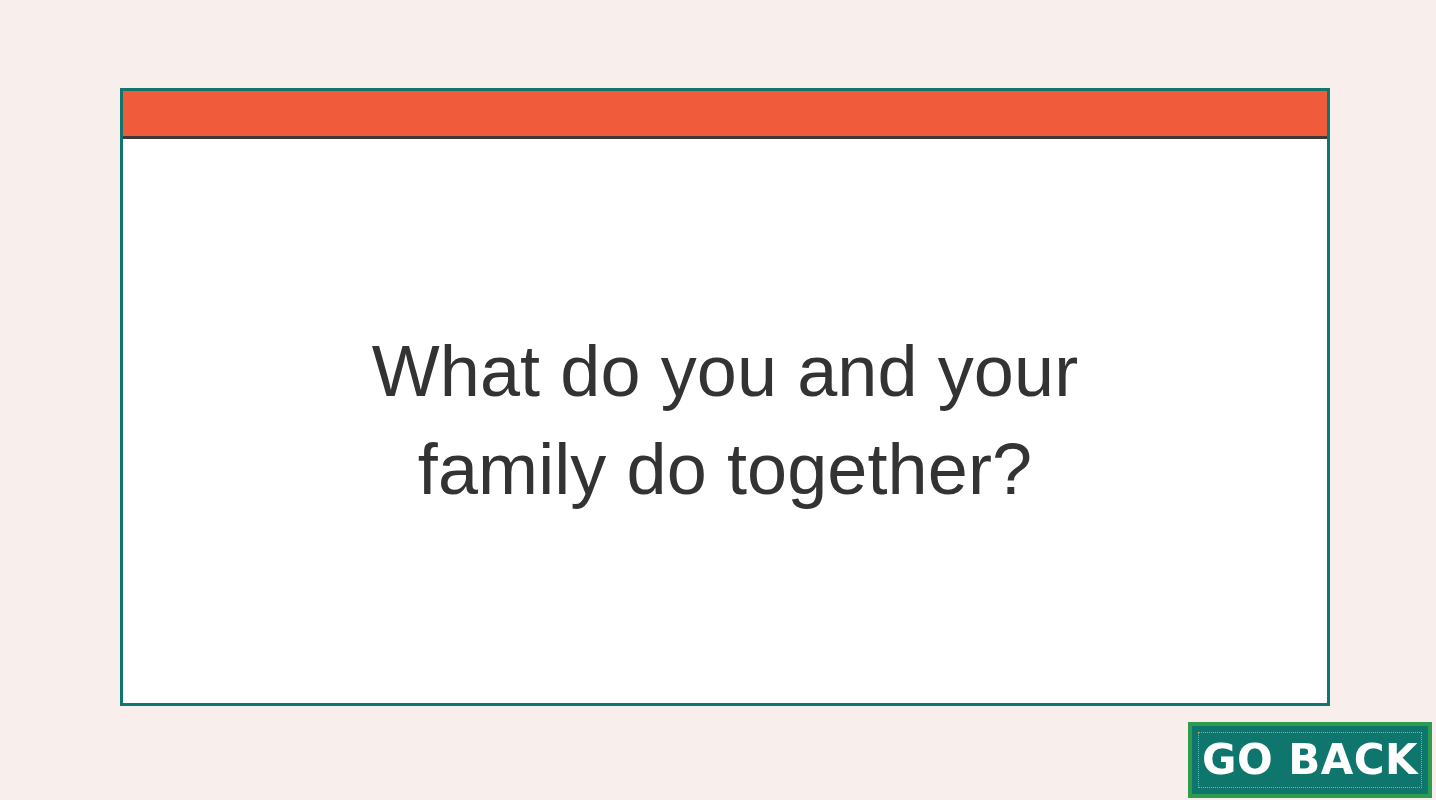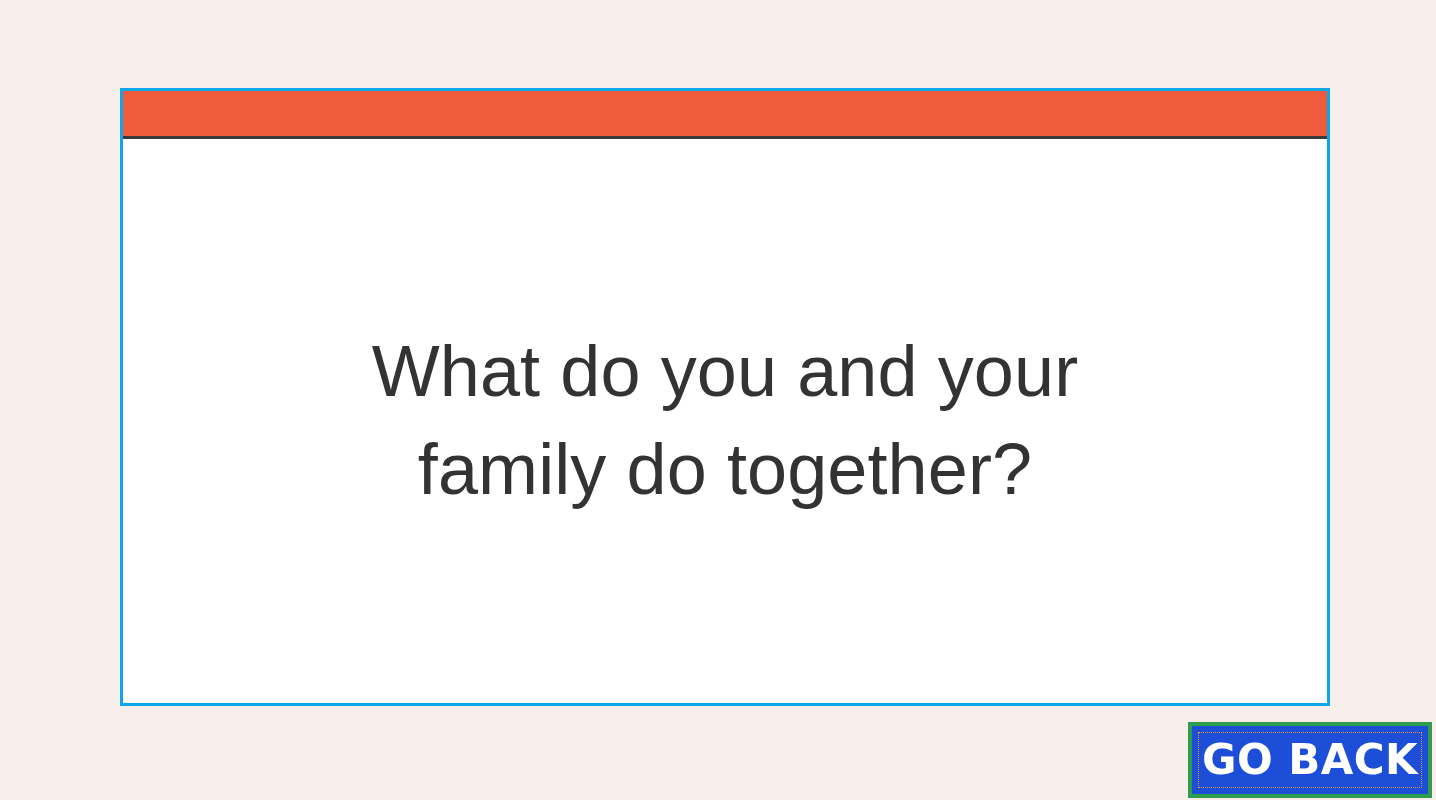--- a/index.html
+++ b/index.html
@@ -18,21 +18,21 @@
 
   
   #slide-card {
     position: absolute;
     left: 120px;
     top: 88px;
     width: 1210px;
     height: 618px;
     box-sizing: border-box;
     background: #ffffff;
-    border: 3px solid #0ea5e9;
+    border: 3px solid #0f766e;
     display: flex;
     flex-direction: column;
   }
 
   #card-header-bar {
     flex: 0 0 45px;
     background: #ef5b3b;
     border-bottom: 3px solid #3a3a3a;
   }
 
@@ -57,21 +57,21 @@
   }
 
   
   #go-back-button {
     position: absolute;
     left: 1188px;
     top: 722px;
     width: 244px;
     height: 76px;
     box-sizing: border-box;
-    background: #1d4ed8;
+    background: #0f766e;
     border: 4px solid #2e9b4e;
     padding: 0;
     display: flex;
     align-items: center;
     justify-content: center;
     cursor: pointer;
     overflow: hidden;
   }
 
   #go-back-inner {

